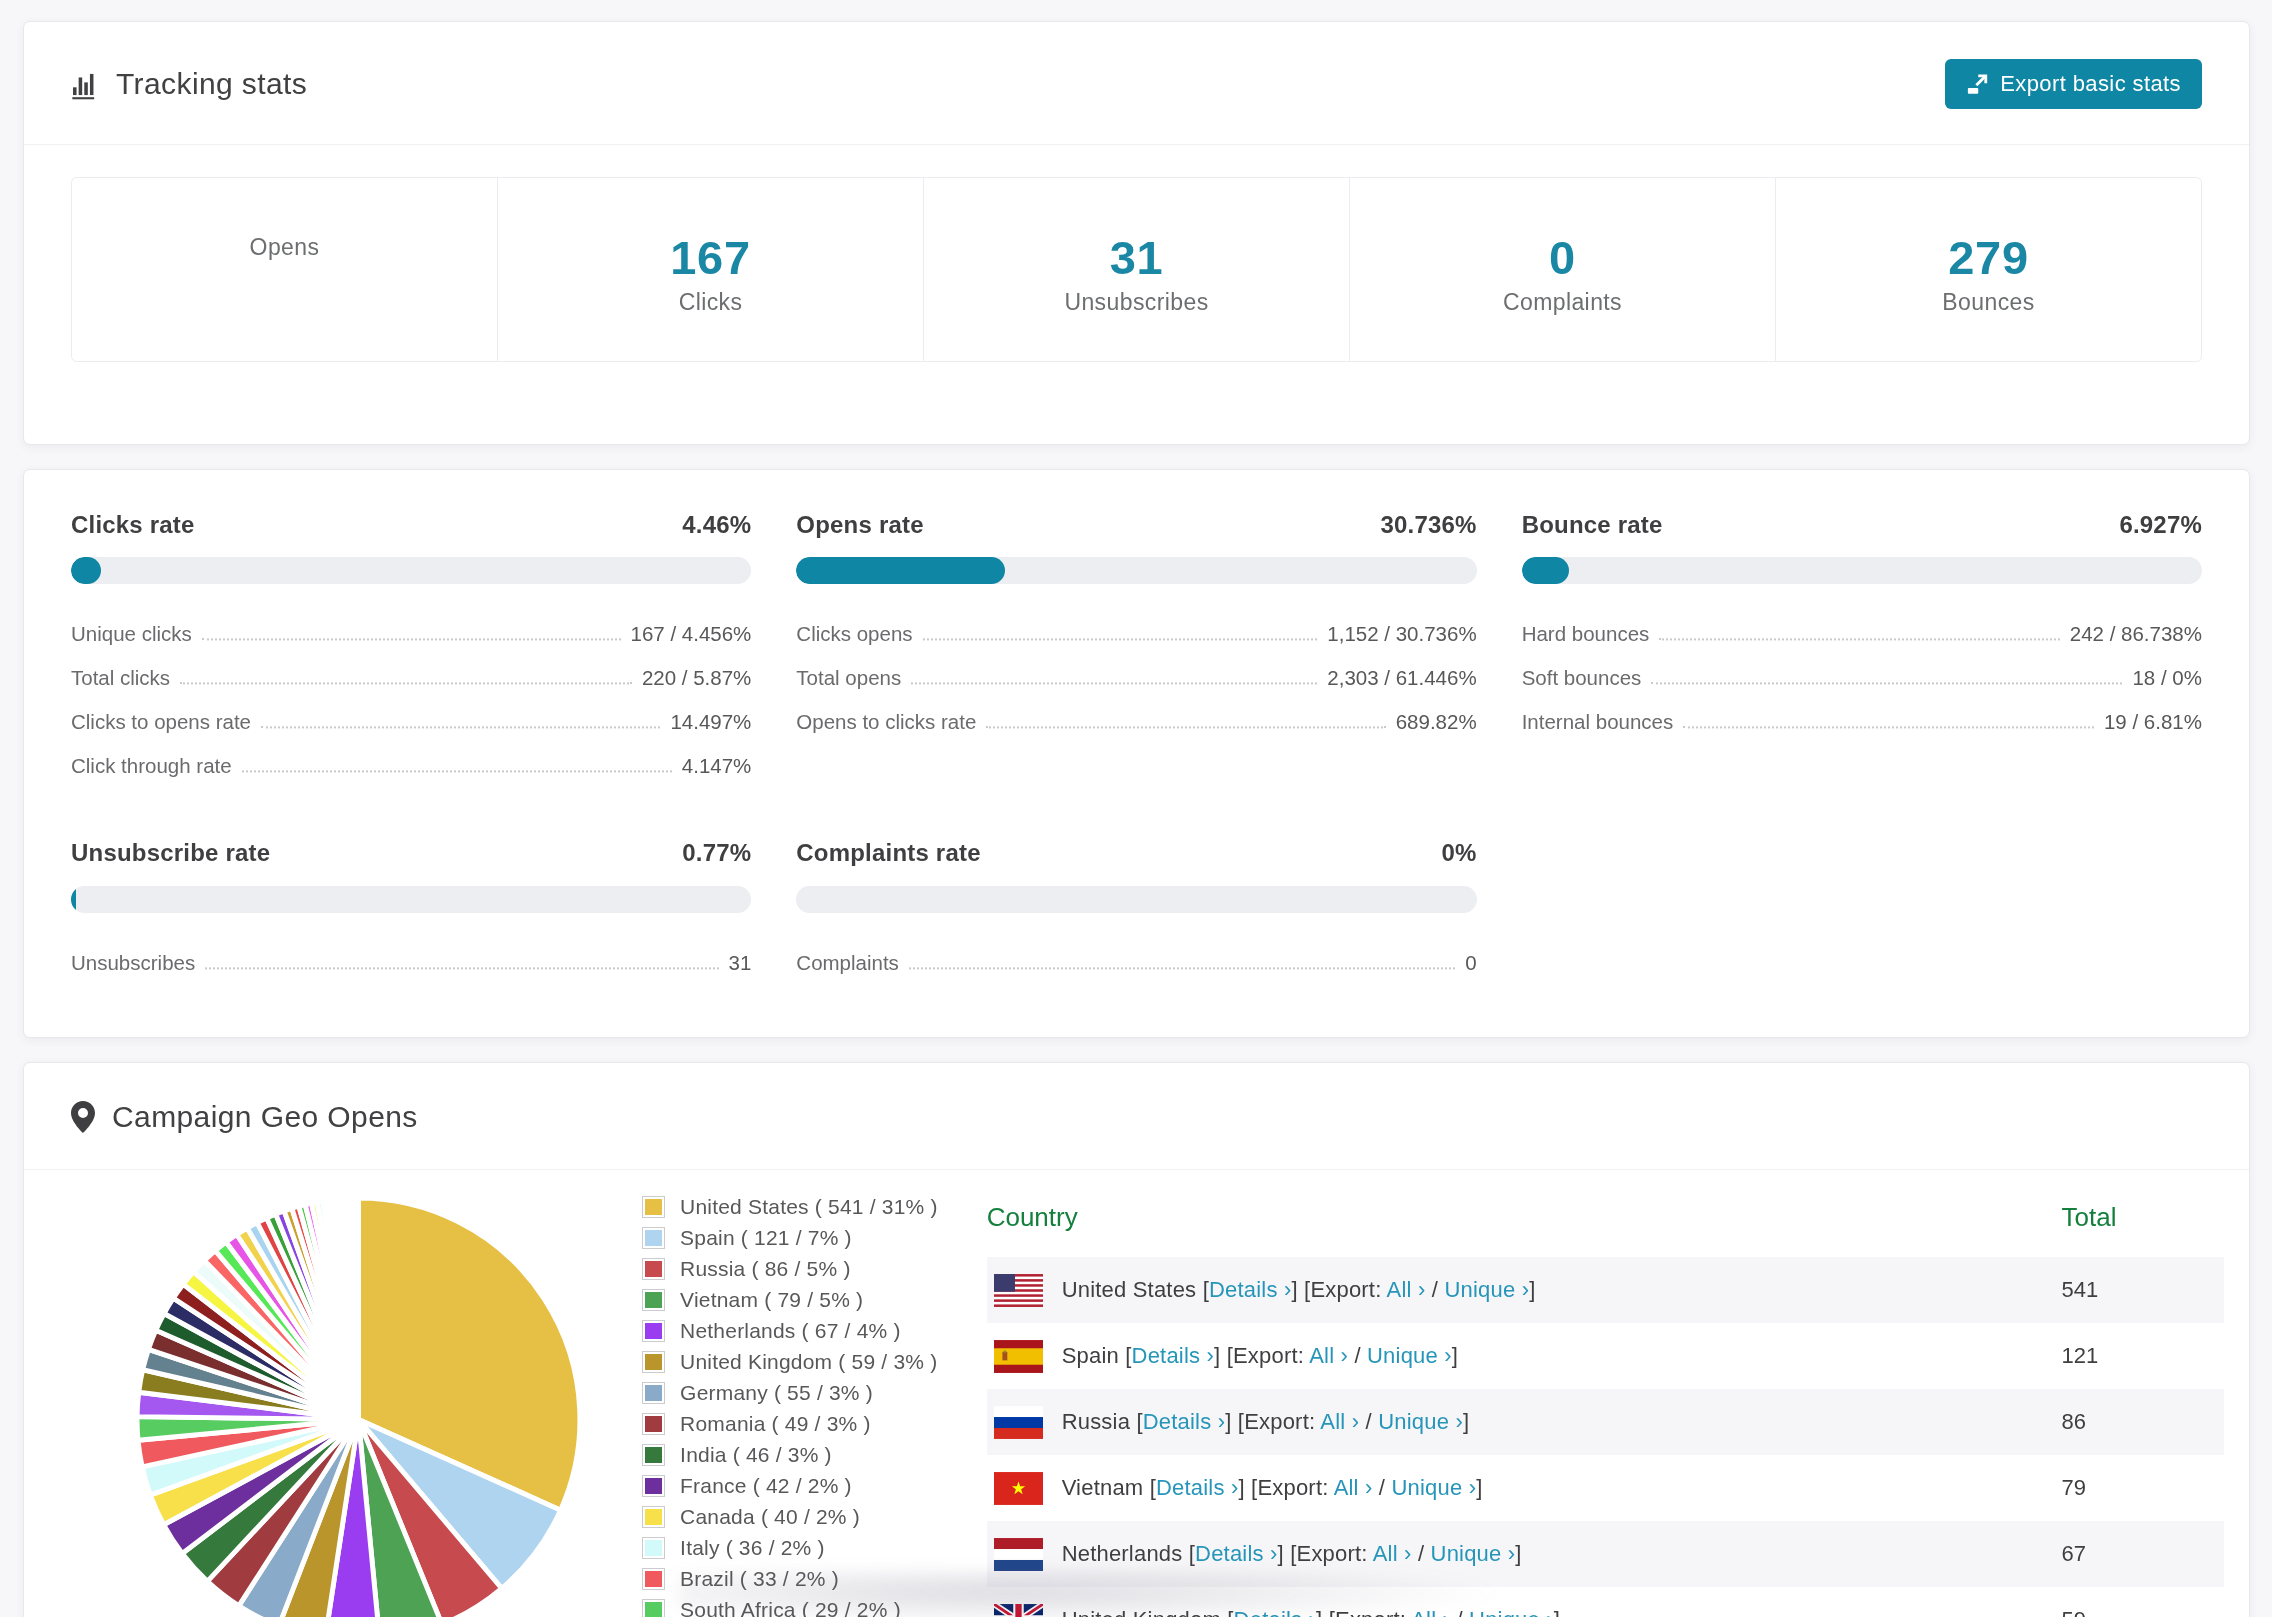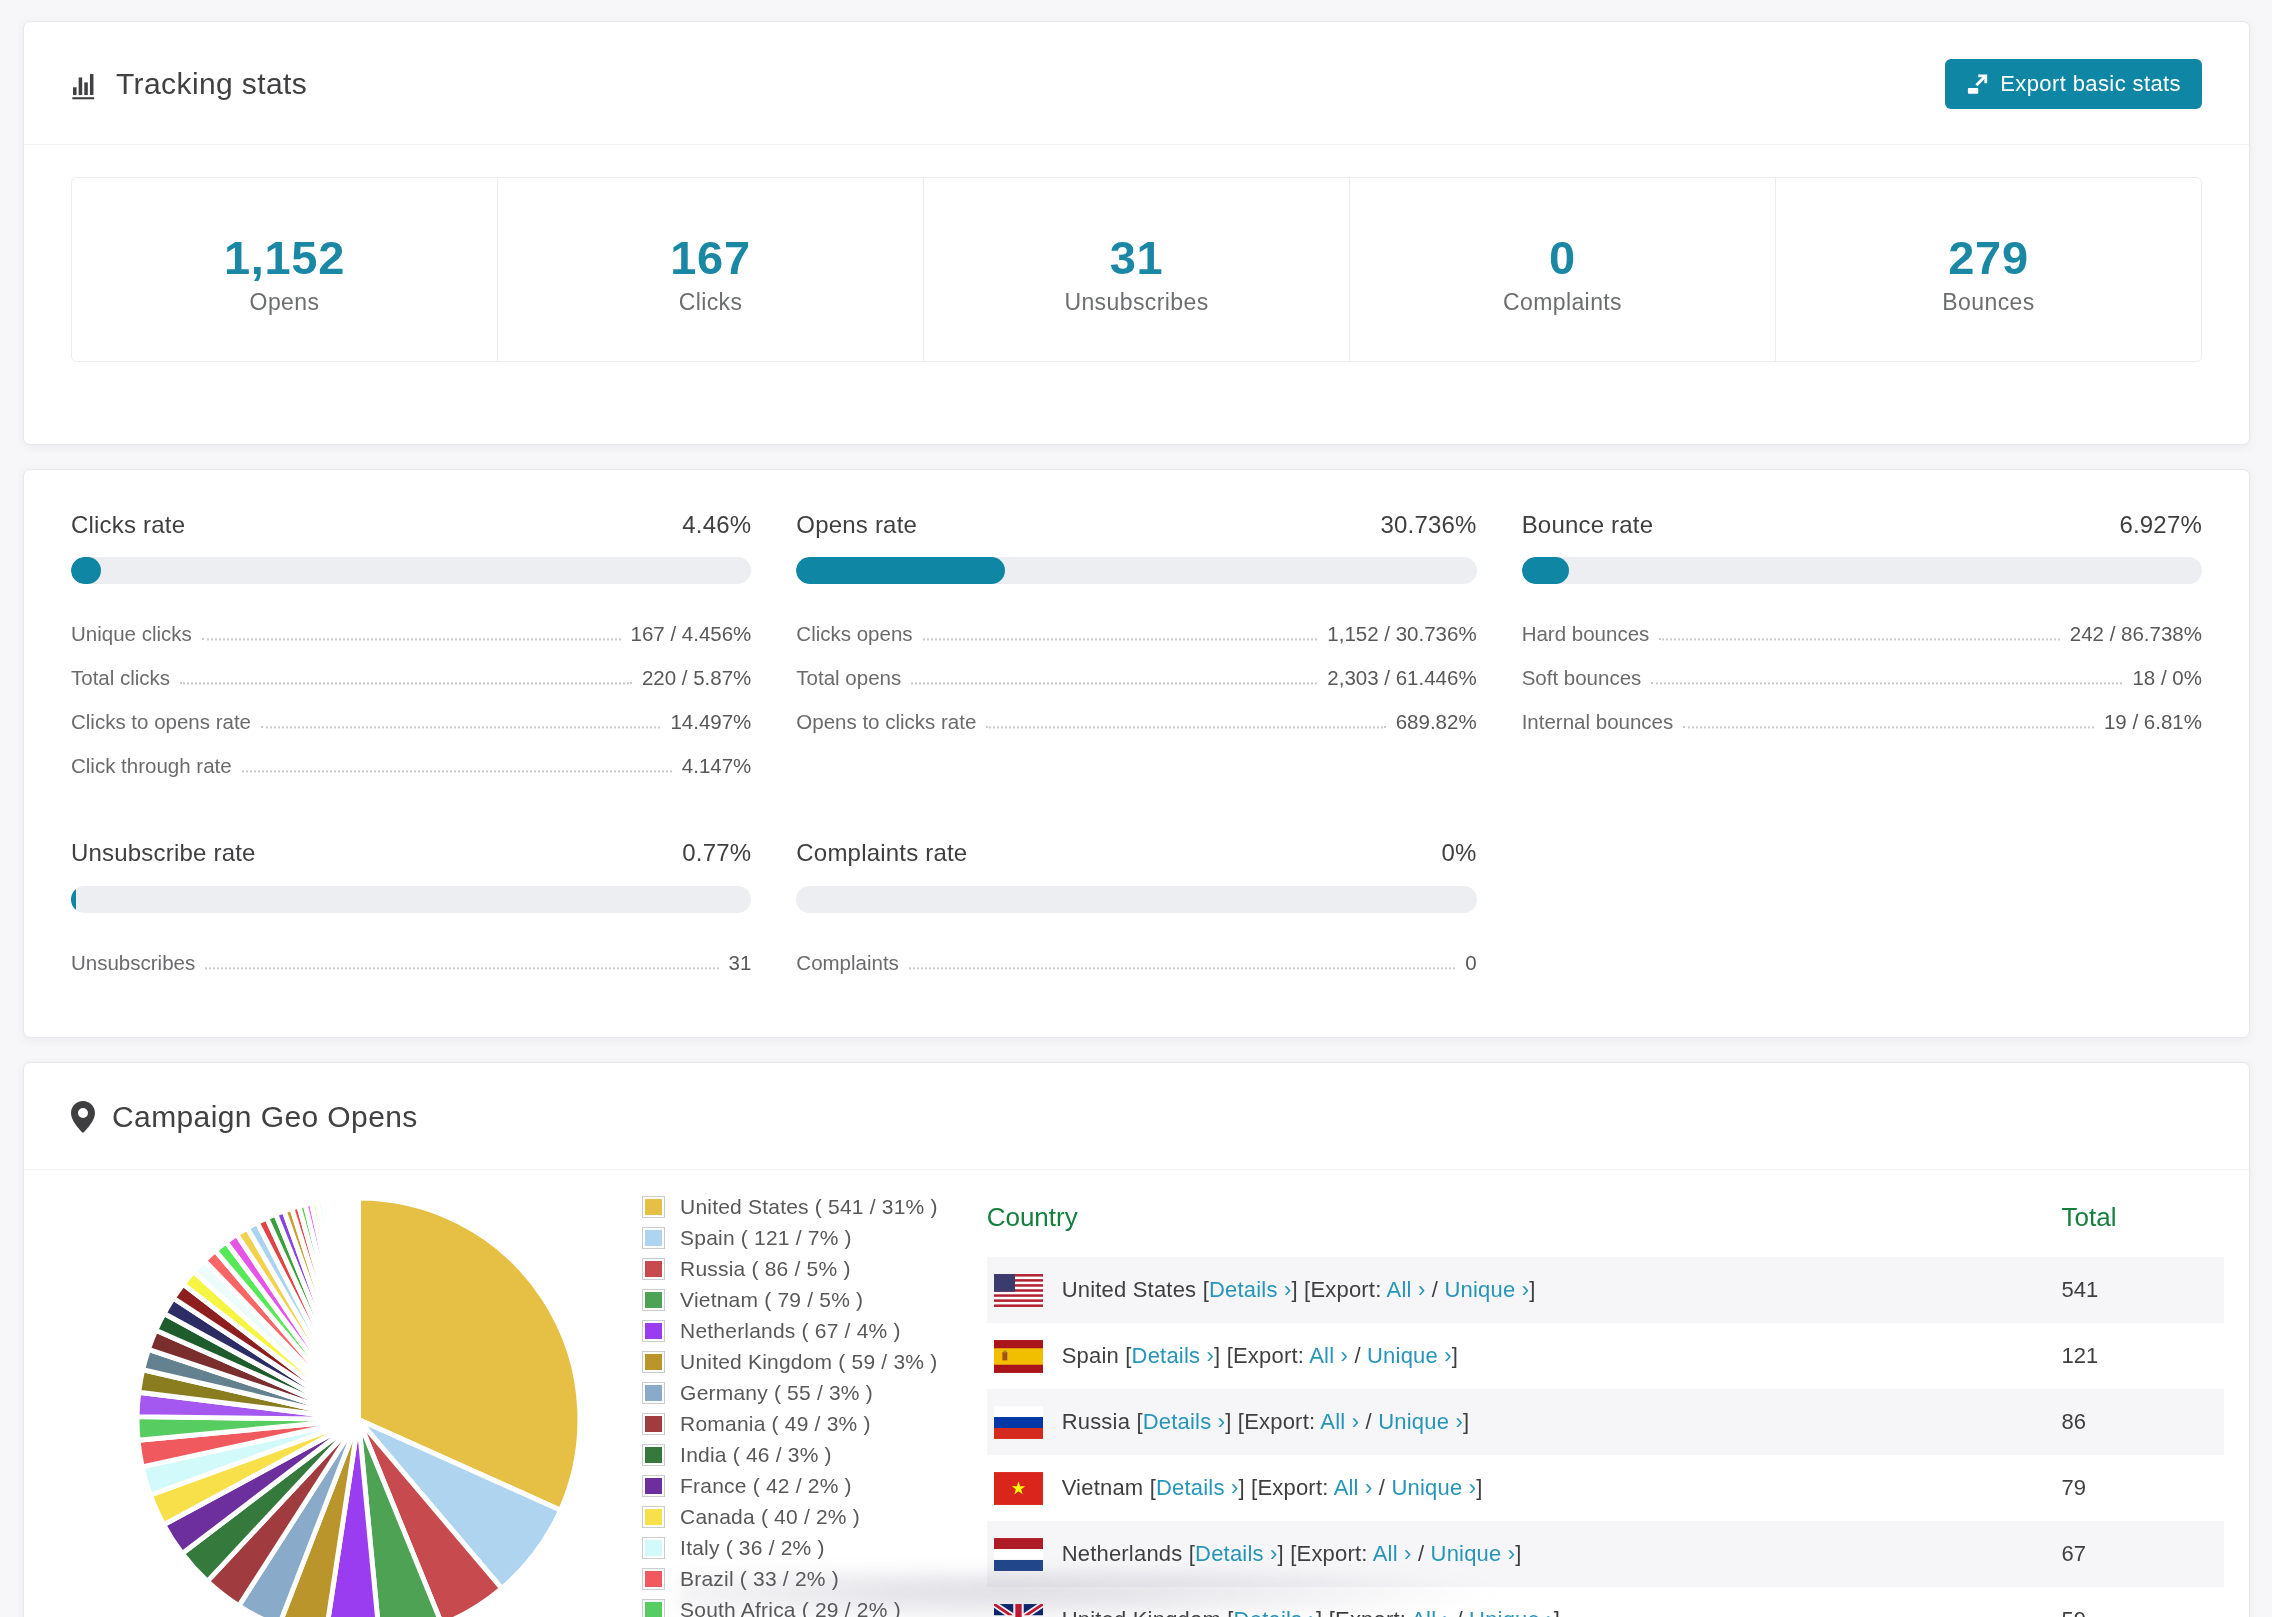--- a/index.html
+++ b/index.html
@@ -89,21 +89,21 @@
     row-gap: 51px;
   }
   .rate-header {
     display: flex;
     justify-content: space-between;
     align-items: baseline;
     margin-bottom: 18.4px;
   }
   .rate-title, .rate-value {
     font-size: 24px;
-    font-weight: 400;
+    font-weight: 700;
     color: #3f3f41;
     letter-spacing: 0.2px;
   }
   .bar-track {
     height: 27px;
     background: #eceef1;
     border-radius: 13.4px;
     overflow: hidden;
     margin-bottom: 28px;
   }
@@ -211,21 +211,20 @@
       <svg width="22.6" height="22.6" viewBox="0 0 24 24">
         <polyline points="13,3 21,3 21,11" fill="none" stroke="#ffffff" stroke-width="3"></polyline>
         <line x1="20" y1="4" x2="11" y2="13" stroke="#ffffff" stroke-width="3"></line>
         <rect x="2" y="16" width="11" height="6" rx="1" fill="#ffffff"></rect>
       </svg>
       <span>Export basic stats</span>
     </button>
   </div>
   <div class="stats-row">
       <div class="stat-box">
-        <div class="stat-value">1,152</div>
         <div class="stat-label">Opens</div>
       </div>
       <div class="stat-box">
         <div class="stat-value">167</div>
         <div class="stat-label">Clicks</div>
       </div>
       <div class="stat-box">
         <div class="stat-value">31</div>
         <div class="stat-label">Unsubscribes</div>
       </div>

